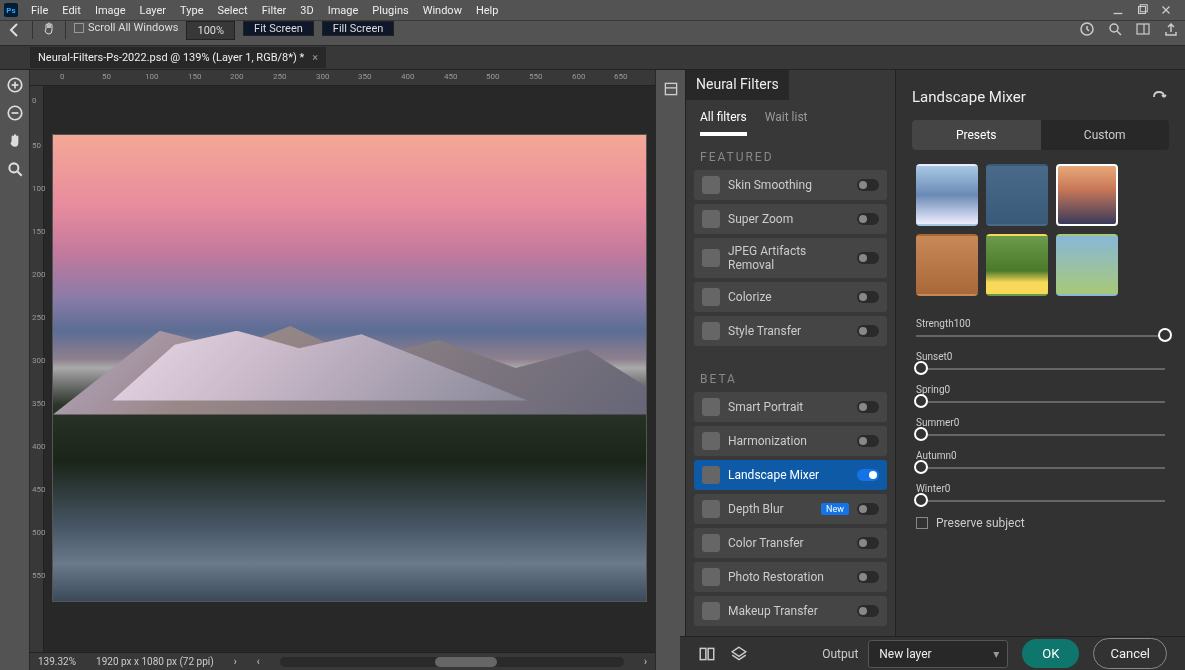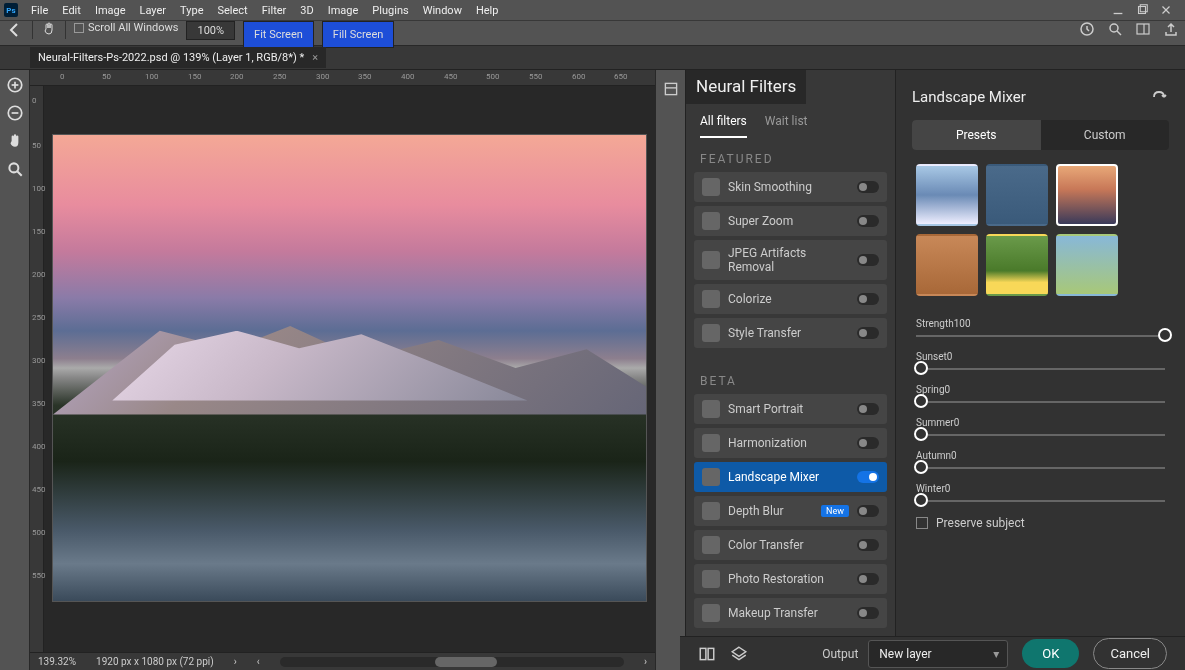--- a/index.html
+++ b/index.html
@@ -11,21 +11,21 @@
 .menu-item { padding: 0 7px; font-size: 11px; color: #eee; cursor: pointer; }
 .menu-right { margin-left: auto; display: flex; gap: 10px; padding-right: 8px; }
 .win-icon { width: 14px; height: 14px; display: flex; align-items: center; justify-content: center; color: #ccc; }
 
 
 .options-bar { height: 26px; background: #535353; border-top: 1px solid #383838; border-bottom: 1px solid #282828; display: flex; align-items: flex-start; padding: 0 6px; gap: 8px; }
 .back-arrow { width: 18px; height: 18px; }
 .tool-ico { width: 16px; height: 16px; }
 .opt-check { display: flex; align-items: center; gap: 4px; font-size: 11px; color: #ddd; }
 .zoom-box { background: #383838; color: #ddd; padding: 2px 10px; font-size: 11px; border: 1px solid #222; }
-.opt-btn { background: #1d4ed8; color: #ddd; padding: 6px 10px; font-size: 11px; border: 1px solid #222; cursor: pointer; }
+.opt-btn { background: #0f172a; color: #ddd; padding: 0 10px; font-size: 11px; border: 1px solid #222; cursor: pointer; }
 .right-icons { margin-left: auto; display: flex; gap: 12px; align-items: center; }
 .ricon { width: 16px; height: 16px; color: #ccc; }
 
 
 .tab-strip { height: 24px; background: #383838; display: flex; align-items: center; padding-left: 30px; border-bottom: 1px solid #222; }
 .doc-tab { background: #282828; color: #eee; font-size: 11px; padding: 4px 8px; display: flex; align-items: center; gap: 8px; }
 .close-x { color: #999; cursor: pointer; }
 
 
 .main { display: flex; height: calc(100% - 20px - 26px - 24px); }
@@ -42,25 +42,25 @@
 .canvas-inner { width: 595px; height: 468px; border: 1px solid #555; background: linear-gradient(to bottom, #f4a896 0%, #e88c9e 15%, #c47a9c 25%, #8a7ba8 35%, #5c6d94 42%, #8d7f8e 48%, #aaa 50%, #888 52%, #2a3428 58%, #1a2418 70%, #4a5a6a 85%, #6a7a8a 92%, #3a4a5a 100%); position: relative; margin-top: 38px; }
 .mtn { position: absolute; top: 40%; left: 0; right: 0; height: 20%; background: linear-gradient(135deg, #b8a8c8 0%, #988 30%, #667 100%); clip-path: polygon(0 100%, 8% 60%, 18% 10%, 30% 30%, 40% 5%, 52% 40%, 65% 20%, 78% 50%, 90% 30%, 100% 70%, 100% 100%); }
 .mtn2 { position: absolute; top: 42%; left: 10%; right: 20%; height: 15%; background: linear-gradient(135deg, #e8d8e8 0%, #c8b8c8 40%, #889 100%); clip-path: polygon(0 100%, 15% 20%, 30% 0%, 45% 25%, 60% 5%, 75% 40%, 100% 100%); }
 
 .status-bar { height: 18px; background: #383838; border-top: 1px solid #222; display: flex; align-items: center; padding: 0 8px; font-size: 10px; color: #ccc; gap: 20px; }
 .hscroll { flex: 1; height: 10px; background: #2a2a2a; border-radius: 5px; position: relative; }
 
 
 .right-strip { width: 30px; background: #535353; border-left: 1px solid #282828; display: flex; flex-direction: column; align-items: center; padding-top: 10px; }
 .neural-panel { width: 210px; background: #383838; border-left: 1px solid #222; display: flex; flex-direction: column; }
-.panel-tab { background: #282828; padding: 6px 10px; font-size: 17px; color: #eee; width: fit-content; border-bottom: 2px solid #282828; }
+.panel-tab { background: #282828; padding: 6px 10px; font-size: 14px; color: #eee; width: fit-content; border-bottom: 2px solid #282828; }
 
 .filter-tabs { display: flex; padding: 10px 14px 0; gap: 18px; font-size: 12px; }
 .ft { color: #999; padding-bottom: 8px; cursor: pointer; }
-.ft.active { color: #fff; border-bottom: 2px solid #ffffff; }
+.ft.active { color: #fff; border-bottom: 4px solid #ffffff; }
 
 .section-head { font-size: 12px; letter-spacing: 2px; color: #888; padding: 14px 14px 6px; }
 .filter-list { flex: 1; overflow-y: auto; padding: 0 8px 8px; }
 .filter-row { display: flex; align-items: center; background: #454545; margin-bottom: 4px; padding: 6px 8px; border-radius: 3px; gap: 8px; }
 .filter-row.active { background: #0e5aa7; }
 .filter-thumb { width: 18px; height: 18px; background: #666; border-radius: 3px; }
 .filter-name { flex: 1; font-size: 12px; color: #ccc; }
 .filter-row.active .filter-name { color: #fff; }
 .new-badge { background: #1473e6; color: #fff; font-size: 9px; padding: 1px 5px; border-radius: 2px; }
 .toggle { width: 22px; height: 12px; background: #2a2a2a; border-radius: 6px; position: relative; }

